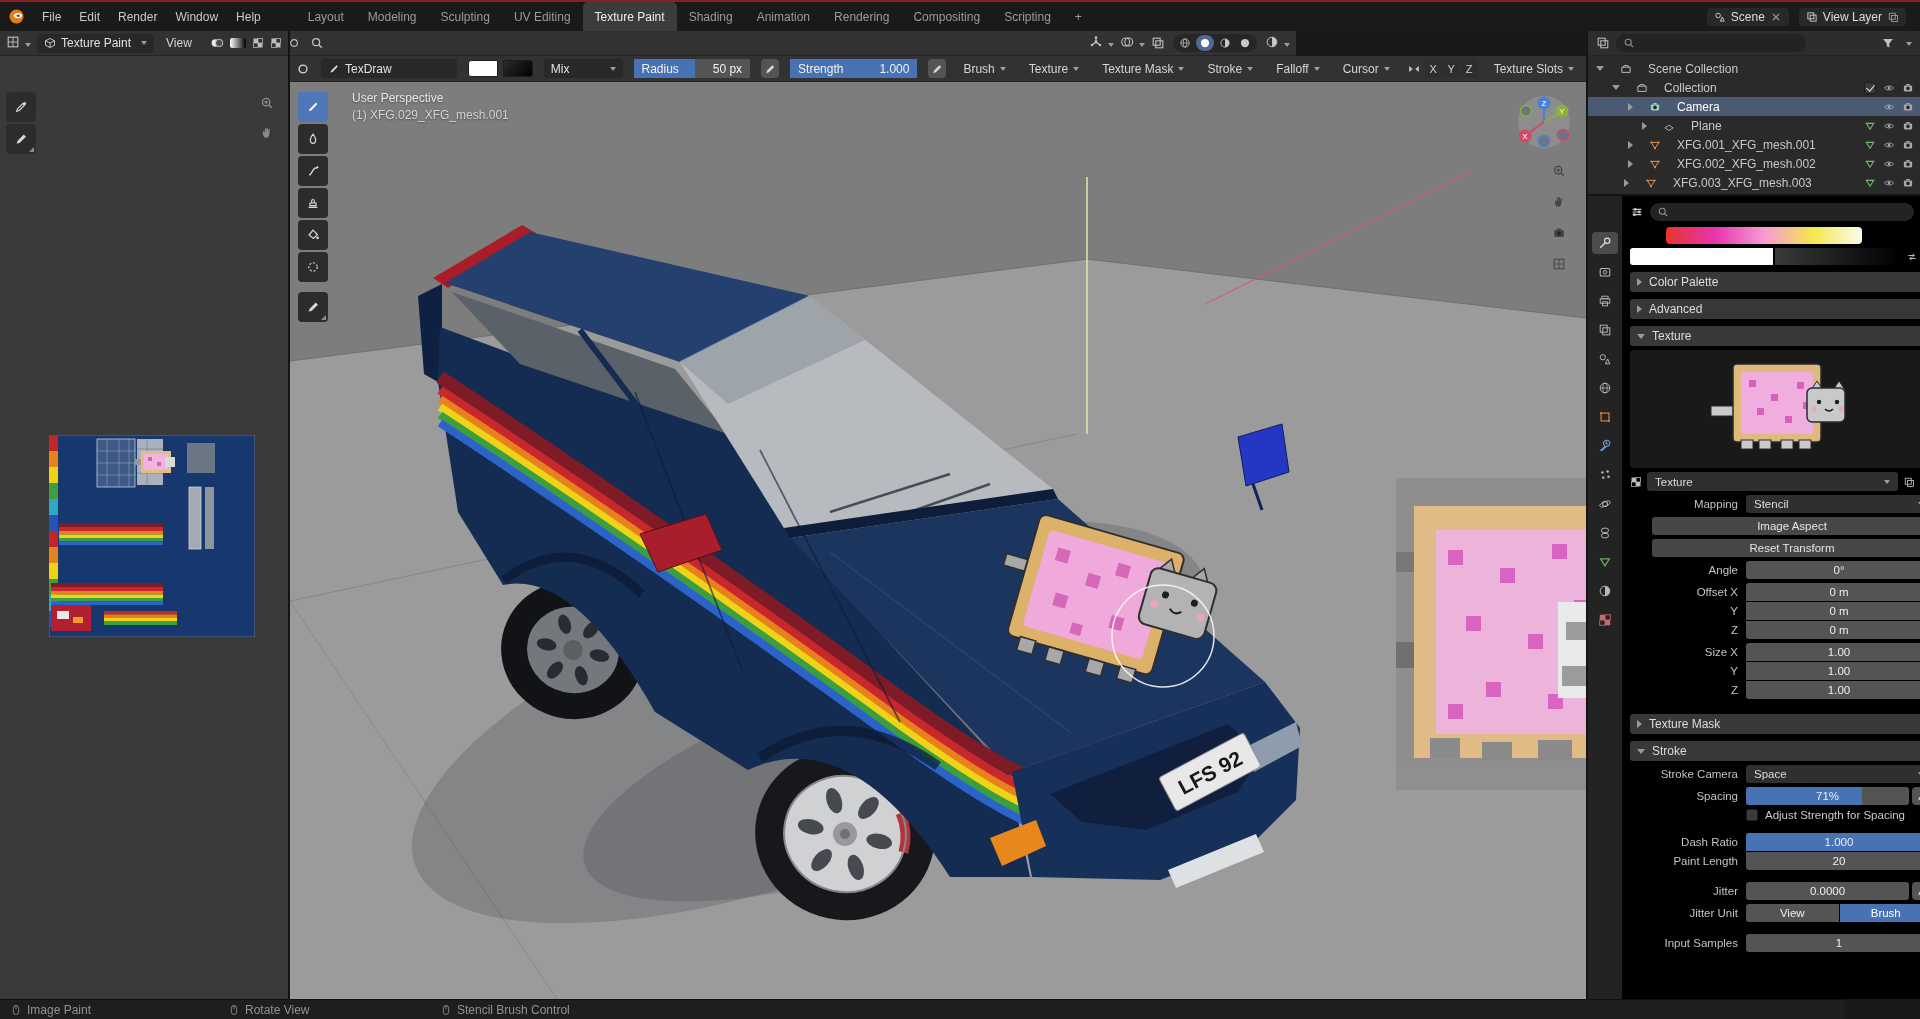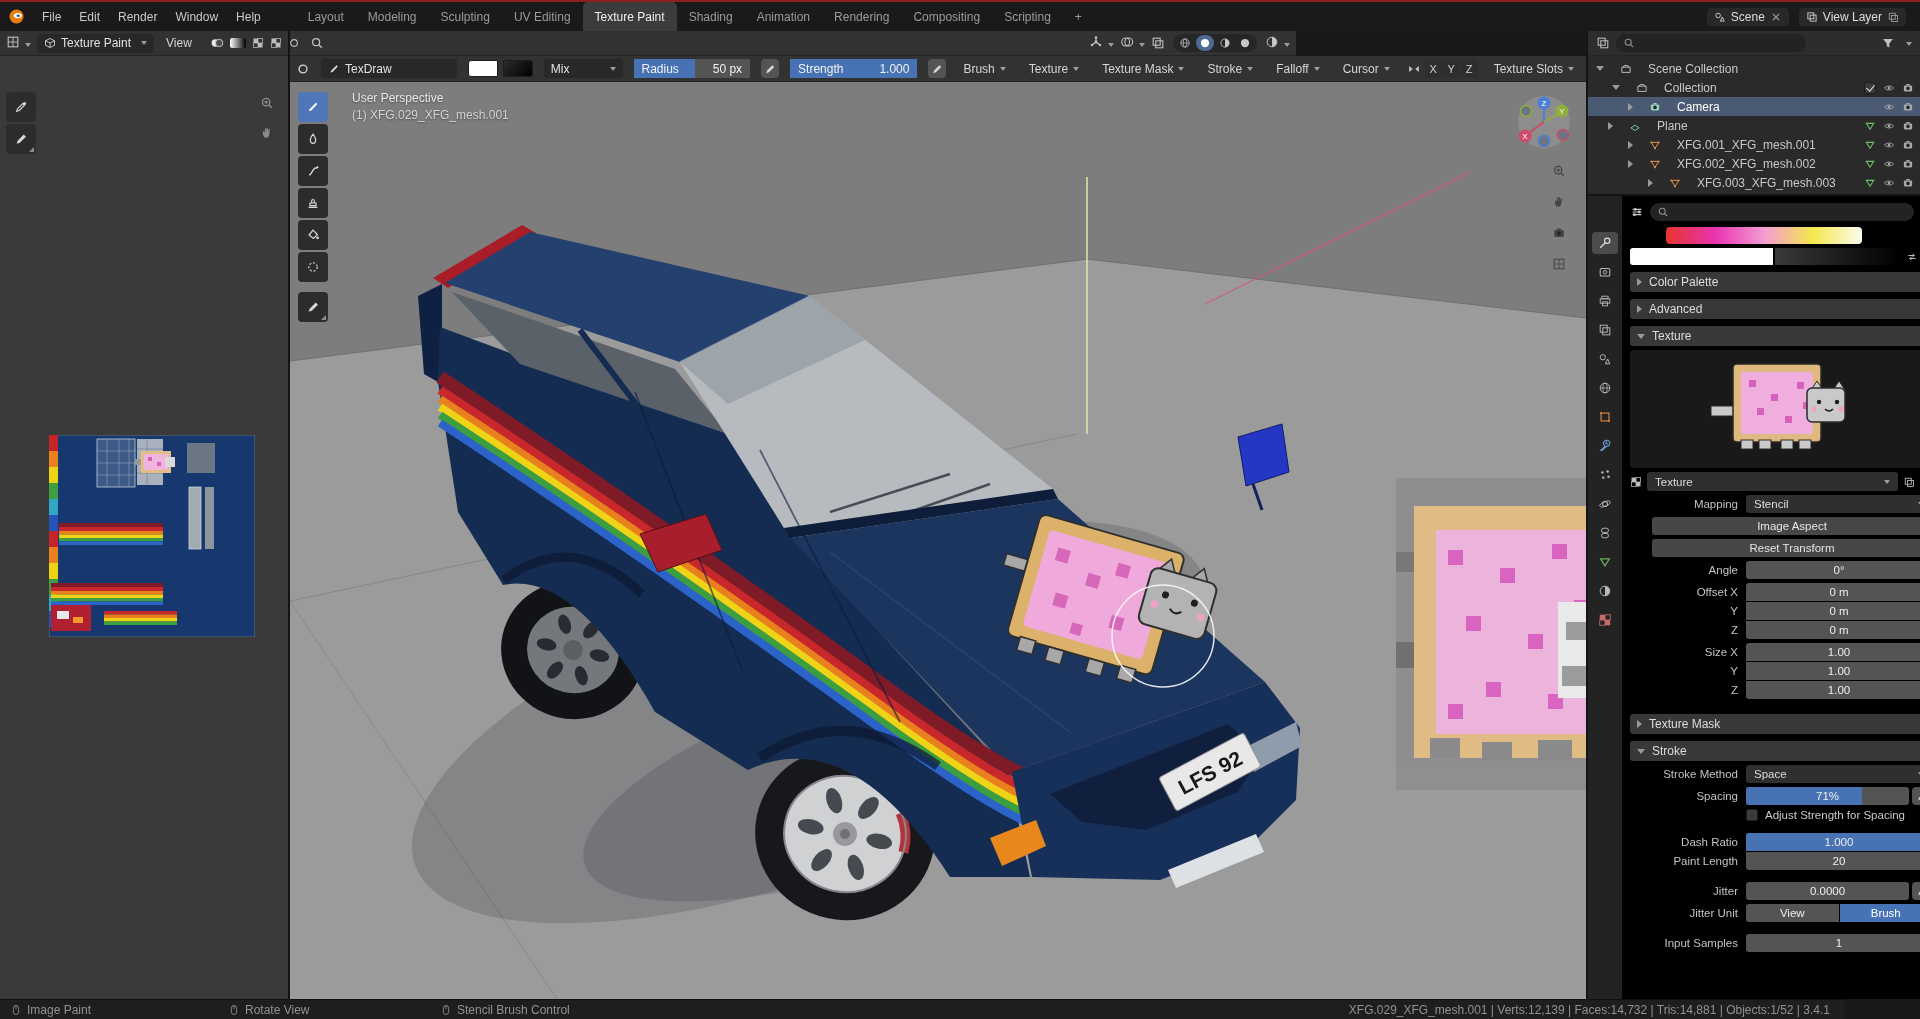--- a/index.html
+++ b/index.html
@@ -843,21 +843,21 @@
     <span>Camera</span>
     <span class="ol-right">
       <svg class="ic12">
           <use href="#sy-eye"></use>
         </svg>
       <svg class="ic12">
           <use href="#sy-cam"></use>
         </svg>
     </span>
   </div>
-  <div class="ol-row" style="padding-left:20px">
+  <div class="ol-row" style="padding-left:54px">
     <span class="tri-r"></span>
     <svg class="ic12" style="color:#8fc9a8">
         <use href="#sy-plane"></use>
       </svg>
     <span>Plane</span>
     <span class="ol-right">
       <svg class="ic12" style="color:#6fbf6a">
           <use href="#sy-tri"></use>
         </svg>
       <svg class="ic12">
@@ -897,21 +897,21 @@
           <use href="#sy-tri"></use>
         </svg>
       <svg class="ic12">
           <use href="#sy-eye"></use>
         </svg>
       <svg class="ic12">
           <use href="#sy-cam"></use>
         </svg>
     </span>
   </div>
-  <div class="ol-row" style="padding-left:60px">
+  <div class="ol-row" style="padding-left:36px">
     <span class="tri-r"></span>
     <svg class="ic12" style="color:#e8944a">
         <use href="#sy-mesh"></use>
       </svg>
     <span>XFG.003_XFG_mesh.003</span>
     <span class="ol-right">
       <svg class="ic12" style="color:#6fbf6a">
           <use href="#sy-tri"></use>
         </svg>
       <svg class="ic12">
@@ -1152,21 +1152,21 @@
     <div class="sect">
         <span class="tri-r"></span>
         <span>Texture Mask</span>
       </div>
     <div class="sect">
         <span class="tri-d"></span>
         <span>Stroke</span>
       </div>
 
     <div class="frow">
-      <span class="lbl">Stroke Method</span>
+      <span class="lbl">Stroke Camera</span>
       <div class="val drop">
           <span>Space</span>
         </div>
     </div>
     <div class="frow">
       <span class="lbl">Spacing</span>
       <div class="val">
           <span class="fill" style="width:71%"></span>
           <span>71%</span>
         </div>
@@ -1242,16 +1242,13 @@
         <use href="#sy-mouse"></use>
       </svg>
     <span>Rotate View</span>
   </span>
   <span class="mouse-hint" style="left:440px">
     <svg class="ic12" style="color:#8a8a8a">
         <use href="#sy-mouse"></use>
       </svg>
     <span>Stencil Brush Control</span>
   </span>
-  <span class="mouse-hint" style="right:14px;left:auto">
-    <span>XFG.029_XFG_mesh.001 | Verts:12,139 | Faces:14,732 | Tris:14,881 | Objects:1/52 | 3.4.1</span>
-  </span>
 </div>
 
 </body></html>

